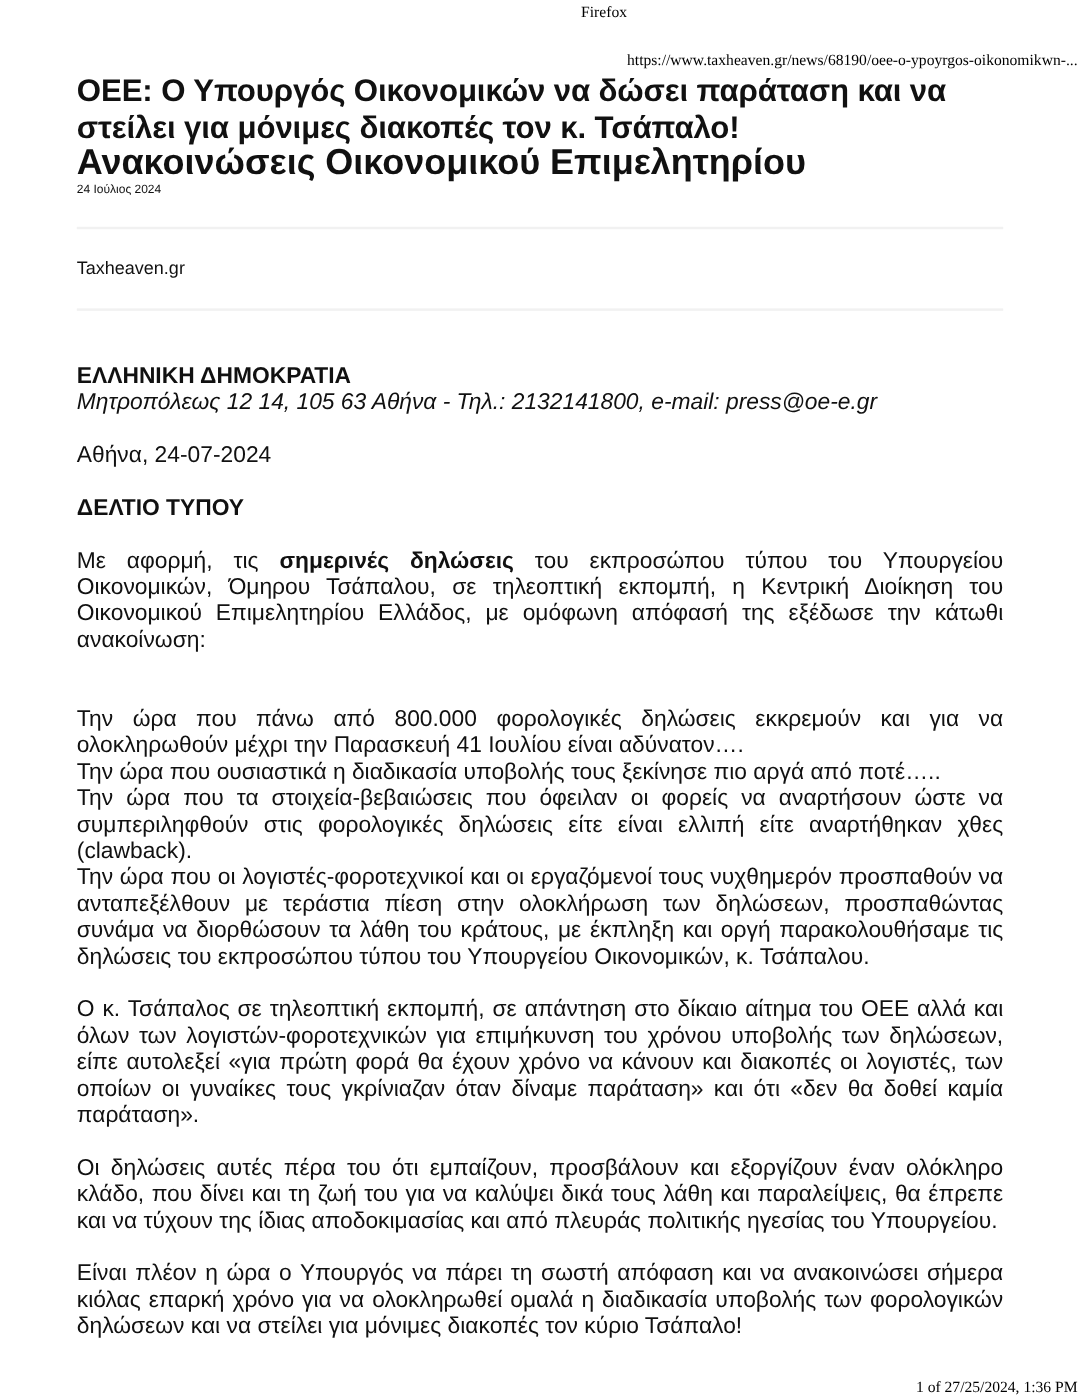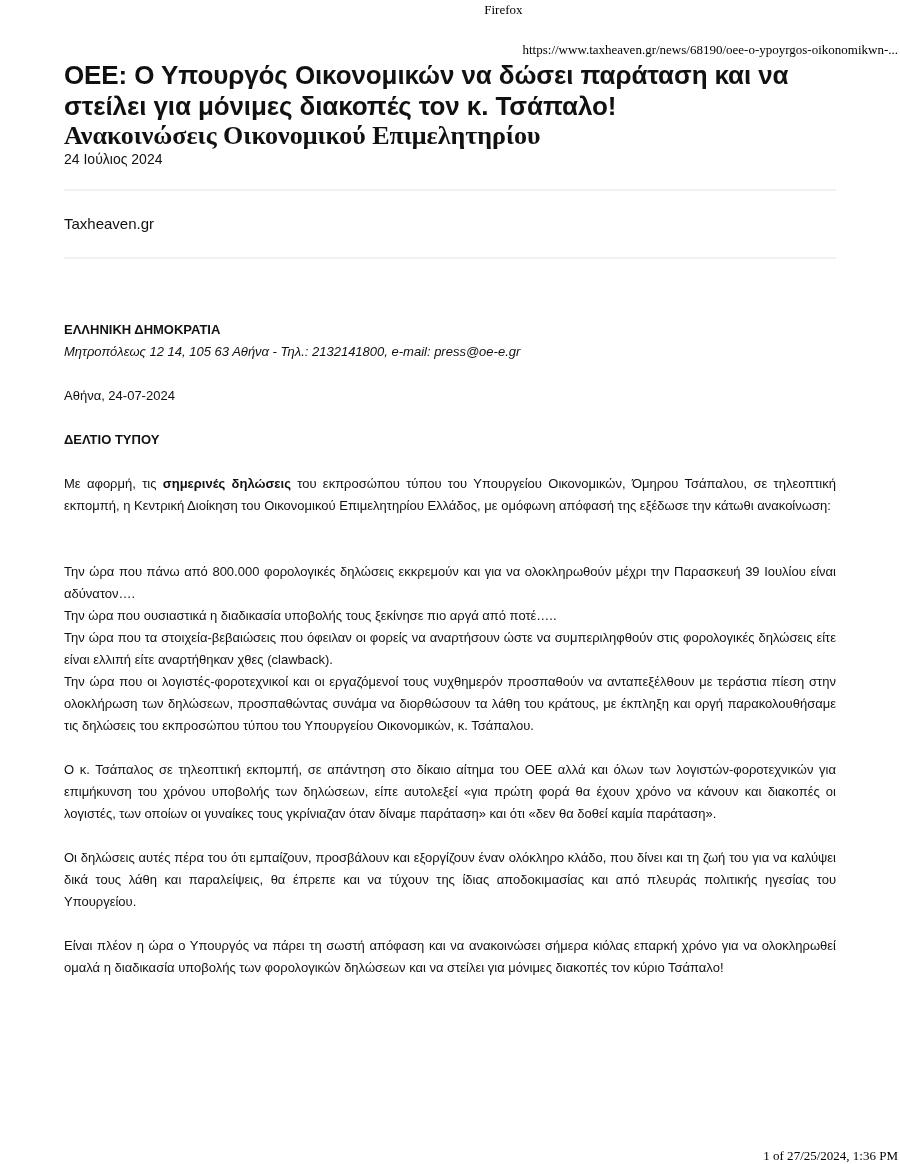--- a/index.html
+++ b/index.html
@@ -40,46 +40,45 @@
       font-family: "Liberation Sans", "DejaVu Sans", sans-serif;
     }
     .title {
       font-size: 26px;
       font-weight: bold;
       line-height: 31px;
       margin: 0;
       letter-spacing: -0.1px;
     }
     .subtitle {
-      font-size: 26px;
+      font-size: 30px;
       font-weight: bold;
       line-height: 27px;
       margin: 0;
-      font-family: Liberation Serif, serif;
     }
     .date {
-      font-size: 14px;
+      font-size: 10px;
       line-height: 18px;
       margin: 1px 0 0 0;
     }
     .divider {
       border: 0;
       border-top: 2px solid #f1f1f1;
       margin: 0;
       height: 0;
     }
     .divider.first { margin-top: 21px; }
     .source {
       font-size: 15px;
       line-height: 20px;
       margin: 23px 0 23px 0;
     }
     .body {
-      margin-top: 60px;
-      font-size: 13px;
+      margin-top: 44px;
+      font-size: 19px;
       line-height: 22px;
     }
     .body p {
       margin: 0;
       text-align: justify;
     }
     .body .gap { height: 22px; }
     .bold { font-weight: bold; }
     .italic { font-style: italic; }
   </style>
@@ -104,21 +103,21 @@
     <p class="bold">ΕΛΛΗΝΙΚΗ ΔΗΜΟΚΡΑΤΙΑ</p>
     <p class="italic">Μητροπόλεως 12 14, 105 63 Αθήνα - Τηλ.: 2132141800, e-mail: press@oe-e.gr</p>
     <div class="gap"></div>
     <p>Αθήνα, 24-07-2024</p>
     <div class="gap"></div>
     <p class="bold">ΔΕΛΤΙΟ ΤΥΠΟΥ</p>
     <div class="gap"></div>
     <p><span>Με αφορμή, τις </span><span class="bold">σημερινές δηλώσεις</span><span> του εκπροσώπου τύπου του Υπουργείου Οικονομικών, Όμηρου Τσάπαλου, σε τηλεοπτική εκπομπή, η Κεντρική Διοίκηση του Οικονομικού Επιμελητηρίου Ελλάδος, με ομόφωνη απόφασή της εξέδωσε την κάτωθι ανακοίνωση:</span></p>
     <div class="gap"></div>
     <div class="gap"></div>
-    <p>Την ώρα που πάνω από 800.000 φορολογικές δηλώσεις εκκρεμούν και για να ολοκληρωθούν μέχρι την Παρασκευή 39 Ιουλίου είναι αδύνατον….</p>
+    <p>Την ώρα που πάνω από 800.000 φορολογικές δηλώσεις εκκρεμούν και για να ολοκληρωθούν μέχρι την Παρασκευή 41 Ιουλίου είναι αδύνατον….</p>
     <p>Την ώρα που ουσιαστικά η διαδικασία υποβολής τους ξεκίνησε πιο αργά από ποτέ…..</p>
     <p>Την ώρα που τα στοιχεία-βεβαιώσεις που όφειλαν οι φορείς να αναρτήσουν ώστε να συμπεριληφθούν στις φορολογικές δηλώσεις είτε είναι ελλιπή είτε αναρτήθηκαν χθες (clawback).</p>
     <p>Την ώρα που οι λογιστές-φοροτεχνικοί και οι εργαζόμενοί τους νυχθημερόν προσπαθούν να ανταπεξέλθουν με τεράστια πίεση στην ολοκλήρωση των δηλώσεων, προσπαθώντας συνάμα να διορθώσουν τα λάθη του κράτους, με έκπληξη και οργή παρακολουθήσαμε τις δηλώσεις του εκπροσώπου τύπου του Υπουργείου Οικονομικών, κ. Τσάπαλου.</p>
     <div class="gap"></div>
     <p>Ο κ. Τσάπαλος σε τηλεοπτική εκπομπή, σε απάντηση στο δίκαιο αίτημα του ΟΕΕ αλλά και όλων των λογιστών-φοροτεχνικών για επιμήκυνση του χρόνου υποβολής των δηλώσεων, είπε αυτολεξεί «για πρώτη φορά θα έχουν χρόνο να κάνουν και διακοπές οι λογιστές, των οποίων οι γυναίκες τους γκρίνιαζαν όταν δίναμε παράταση» και ότι «δεν θα δοθεί καμία παράταση».</p>
     <div class="gap"></div>
     <p>Οι δηλώσεις αυτές πέρα του ότι εμπαίζουν, προσβάλουν και εξοργίζουν έναν ολόκληρο κλάδο, που δίνει και τη ζωή του για να καλύψει δικά τους λάθη και παραλείψεις, θα έπρεπε και να τύχουν της ίδιας αποδοκιμασίας και από πλευράς πολιτικής ηγεσίας του Υπουργείου.</p>
     <div class="gap"></div>
     <p>Είναι πλέον η ώρα ο Υπουργός να πάρει τη σωστή απόφαση και να ανακοινώσει σήμερα κιόλας επαρκή χρόνο για να ολοκληρωθεί ομαλά η διαδικασία υποβολής των φορολογικών δηλώσεων και να στείλει για μόνιμες διακοπές τον κύριο Τσάπαλο!</p>
   </div>

